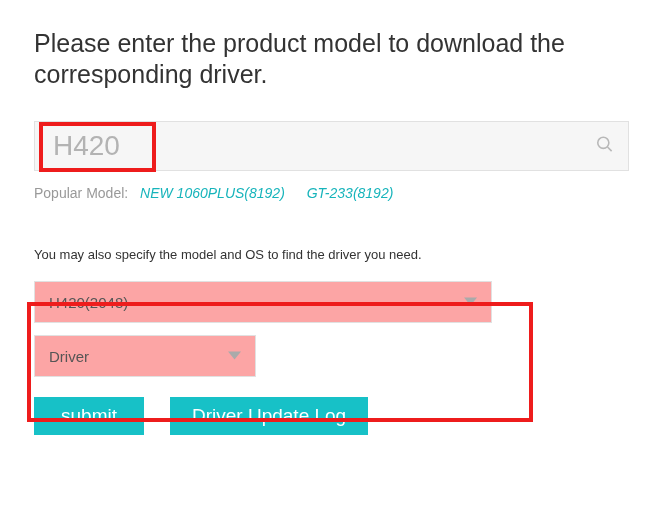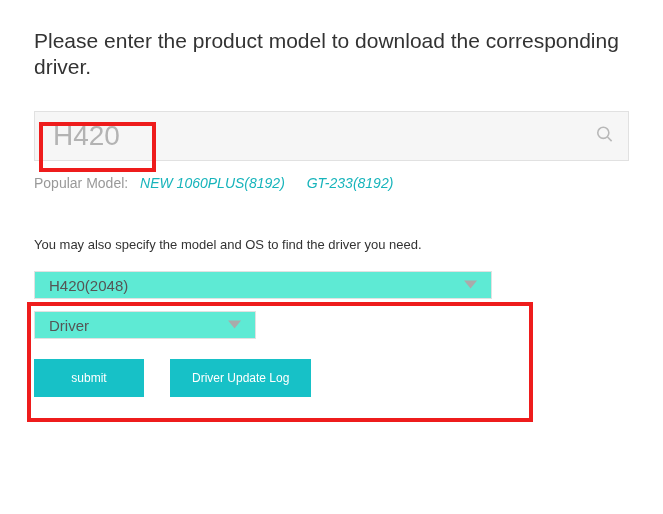--- a/index.html
+++ b/index.html
@@ -6,21 +6,21 @@
   body {
     background: #fff;
     font-family: Arial, Helvetica, sans-serif;
     width: 663px;
     height: 514px;
     position: relative;
     padding: 28px 34px 0 34px;
     color: #333;
   }
   .title {
-    font-size: 21px;
+    font-size: 25px;
     font-weight: 400;
     line-height: 1.25;
     margin-bottom: 30px;
     color: #333;
   }
   .search-wrap {
     position: relative;
     border: 1px solid #e1e1e1;
     background: #f6f6f6;
     height: 50px;
@@ -71,22 +71,22 @@
     font-size: 13px;
     color: #333;
     line-height: 1.35;
     margin-bottom: 18px;
   }
   .selectors {
     position: relative;
   }
   .sel {
     border: 1px solid #e1e1e1;
-    background: #5eead4;
-    height: 28px;
+    background: #fca5a5;
+    height: 42px;
     display: flex;
     align-items: center;
     justify-content: space-between;
     padding: 0 14px;
     font-size: 15px;
     color: #555;
     cursor: pointer;
   }
   .sel-full { width: 458px; margin-bottom: 12px; }
   .sel-row { display: flex; gap: 14px; }
@@ -103,21 +103,21 @@
   }
   .btn-row {
     margin-top: 20px;
     display: flex;
     gap: 26px;
   }
   .btn {
     border: none;
     background: #17c1c7;
     color: #fff;
-    font-size: 12px;
+    font-size: 19px;
     height: 38px;
     padding: 0 22px;
     cursor: pointer;
   }
   .btn-submit { width: 110px; }
 </style>
 </head>
 <body>
 
 <h1 class="title">Please enter the product model to download the corresponding driver.</h1>

